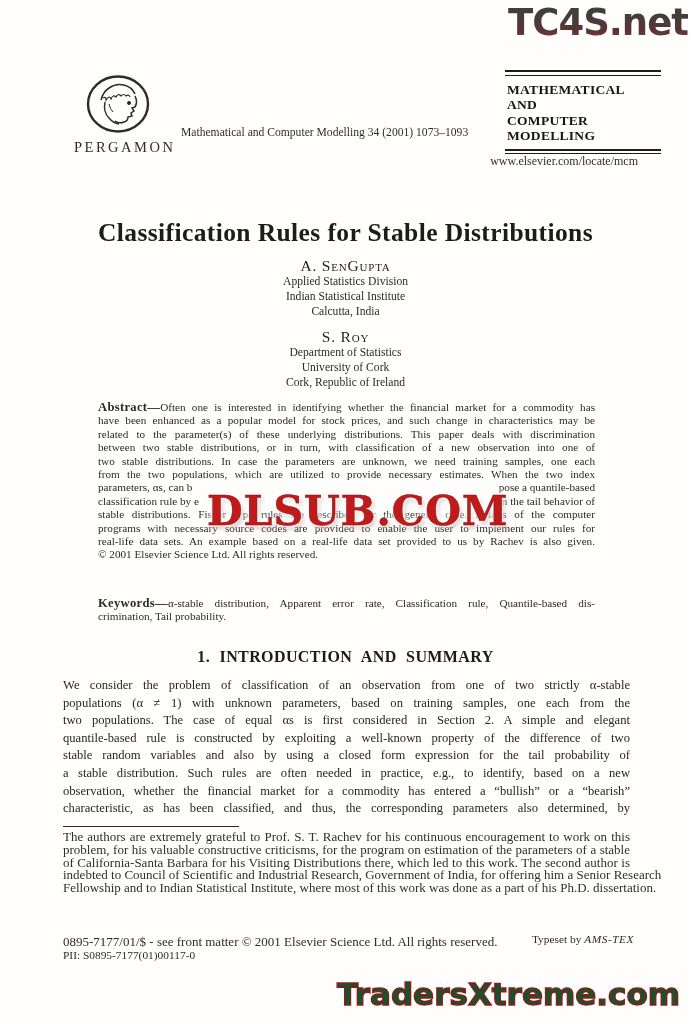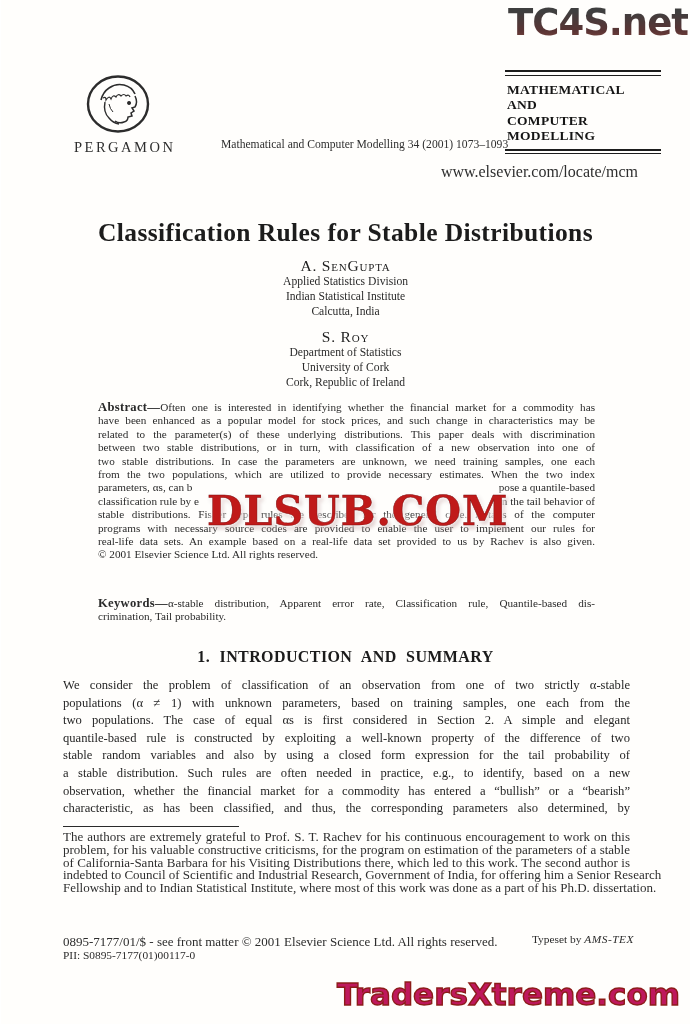--- a/index.html
+++ b/index.html
@@ -4,25 +4,25 @@
 <style>
   html,body{margin:0;padding:0;background:#ffffff;}
   .page{
     position:relative;width:689px;height:1024px;margin:0 auto;
     background:#fffefc;overflow:hidden;
     font-family:"Liberation Serif",serif;color:#272727;
   }
   
   .logo{position:absolute;left:84px;top:74px;width:66px;height:62px;}
   .pergamon{position:absolute;left:73px;top:139px;font-size:14.5px;letter-spacing:2.5px;color:#2e2e2e;}
-  .citation{position:absolute;left:180px;top:138px;font-size:11.6px;color:#2e2e2e;margin-left:40px;}
+  .citation{position:absolute;left:180px;top:126px;font-size:11.6px;color:#2e2e2e;}
   .jbox{position:absolute;left:504px;top:70px;width:156px;}
   .jbox .rule{border-top:2.5px solid #1d1d1d;border-bottom:1px solid #1d1d1d;height:2.5px;}
   .jbox .jname{font-weight:bold;font-size:13.5px;line-height:15.5px;letter-spacing:.3px;color:#151515;padding:6px 0 5px 2px;}
-  .website{position:absolute;right:52px;top:154px;font-size:16px;color:#2e2e2e;margin-top:9px;}
+  .website{position:absolute;right:52px;top:154px;font-size:12px;color:#2e2e2e;}
   
   .title{position:absolute;left:0;top:218px;width:100%;text-align:center;font-size:25.5px;font-weight:bold;color:#1c1c1c;letter-spacing:.4px;}
   .author-block{position:absolute;left:0;width:100%;text-align:center;}
   .aname{font-variant:small-caps;font-size:15.5px;letter-spacing:.8px;color:#1e1e1e;}
   .aff{font-size:11.6px;line-height:14.8px;color:#2a2a2a;}
   
   .absblock{position:absolute;left:97px;width:497px;font-size:11.2px;line-height:13.4px;color:#2a2a2a;font-family:Liberation Serif, serif;}
   .absblock .lead b{font-size:12.6px;letter-spacing:.3px;}
   .tline{white-space:nowrap;text-align:justify;text-align-last:justify;}
   .lead{text-align:justify;text-align-last:justify;white-space:nowrap;}
@@ -50,21 +50,21 @@
   .wm-mid{
     position:absolute;left:206px;top:487px;width:292px;text-align:center;
     font-family:"DejaVu Serif",serif;font-weight:bold;font-size:41px;letter-spacing:1px;
     color:#c01a1a;
     -webkit-text-stroke:.5px #7e0f0f;
     text-shadow:0 0 3px #ffffff,0 0 6px #ffffff,0 0 9px rgba(255,255,255,.9),2px 3px 4px rgba(90,0,0,.35);
   }
   .wm-bottom{
     position:absolute;right:10px;top:976px;
     font-family:"DejaVu Sans",sans-serif;font-weight:bold;font-size:31px;letter-spacing:0px;
-    color:#be185d;
+    color:#14532d;
     -webkit-text-stroke:1.4px #8c1c18;
     text-shadow:0 0 3px #ffffff,0 0 6px #ffffff,0 0 8px rgba(255,255,255,.95);
   }
 </style>
 </head>
 <body>
 
 <div class="page">
 
   <div class="wm-top">TC4S.net</div>

